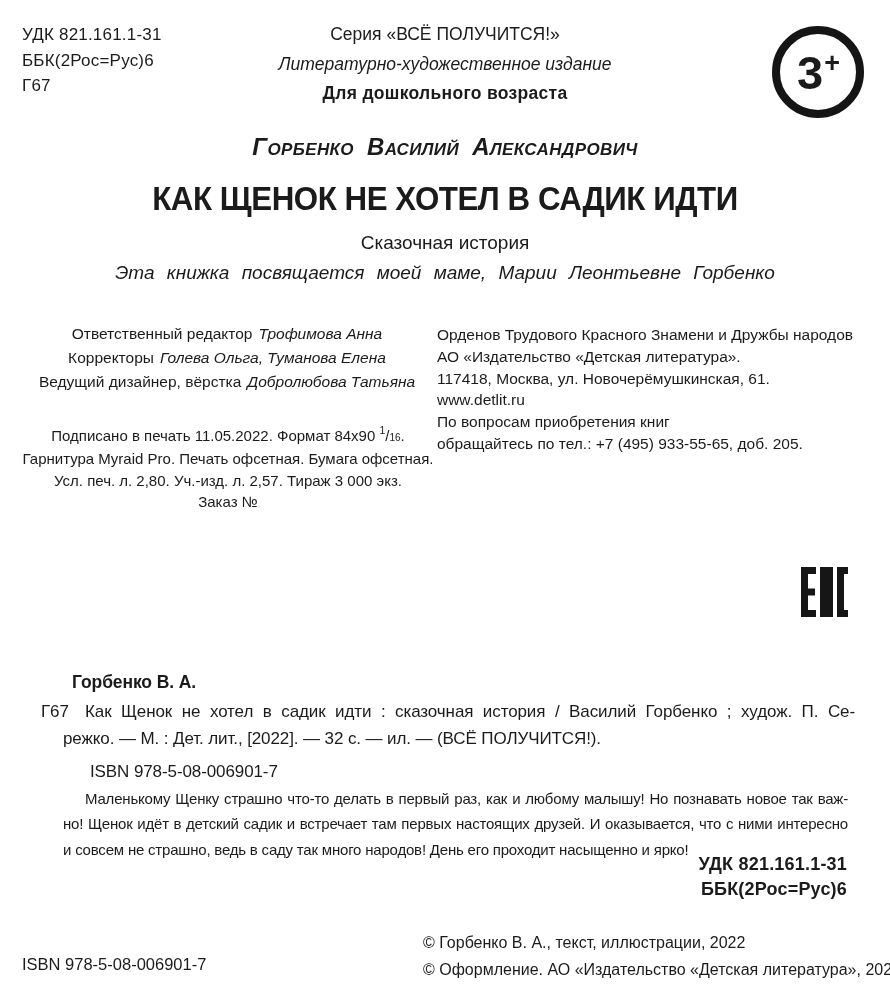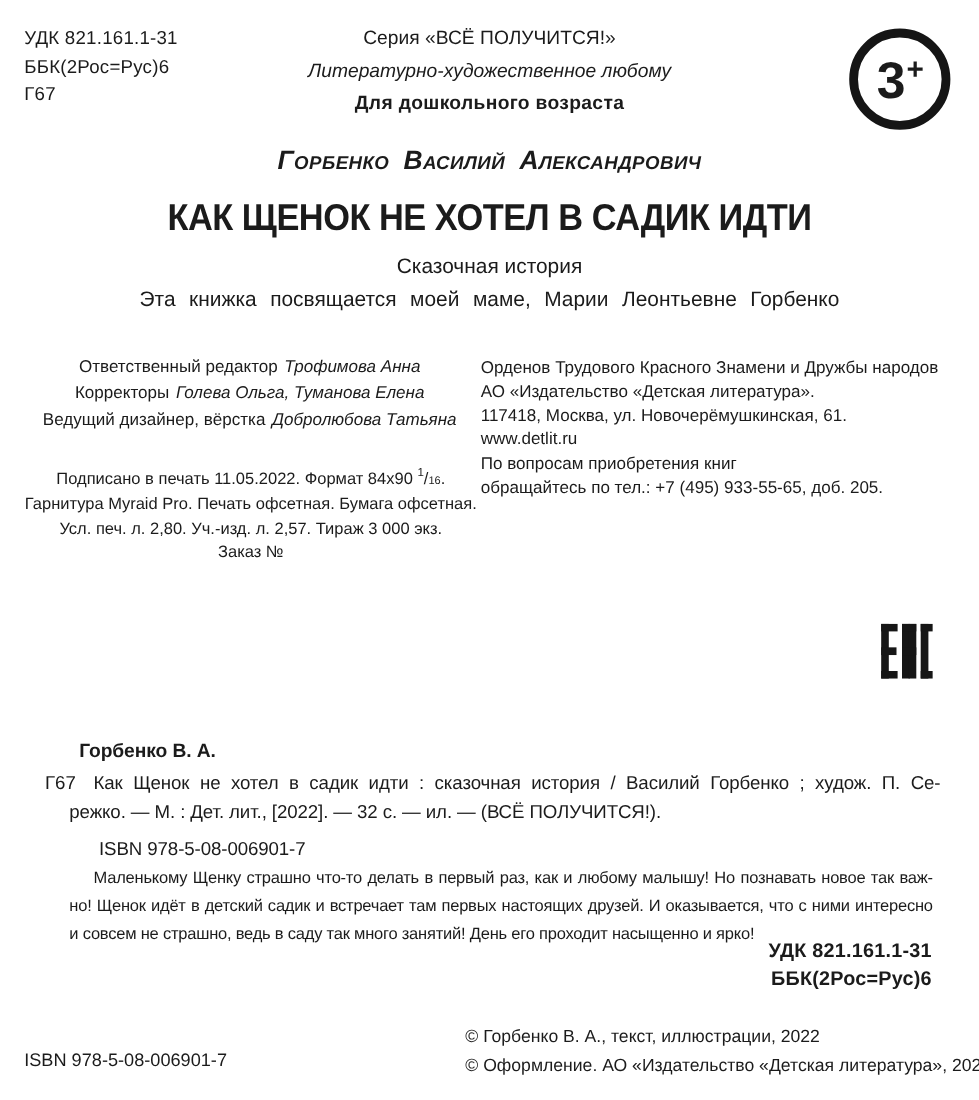--- a/index.html
+++ b/index.html
@@ -44,21 +44,21 @@
   }
   .book-title {
     position: absolute; left: 0; right: 0; top: 179px; text-align: center;
     font-size: 34px; font-weight: 700; letter-spacing: -0.5px;
     transform: scaleX(0.92); transform-origin: 50% 50%;
     white-space: nowrap;
   }
   .book-subtitle { position: absolute; left: 0; right: 0; top: 232px; text-align: center; font-size: 19px; }
   .dedication {
     position: absolute; left: 0; right: 0; top: 262px; text-align: center;
-    font-size: 19px; word-spacing: 7px;
+    font-size: 19px; font-style: italic; word-spacing: 7px;
   }
 
   
   .staff-col {
     position: absolute; left: 227px; top: 322px; transform: translateX(-50%);
     text-align: center; font-size: 15.5px; line-height: 24px; white-space: nowrap;
   }
   .staff-names { font-style: italic; margin-left: 6px; }
   .publisher-col {
     position: absolute; left: 645px; top: 324px; transform: translateX(-50%);
@@ -112,21 +112,21 @@
 <div class="page">
 
   <div class="top-codes">
     <div>УДК 821.161.1-31</div>
     <div>ББК(2Рос=Рус)6</div>
     <div>Г67</div>
   </div>
 
   <div class="series-block">
     <div class="series-name">Серия «ВСЁ ПОЛУЧИТСЯ!»</div>
-    <div class="edition-type">Литературно-художественное любому</div>
+    <div class="edition-type">Литературно-художественное издание</div>
     <div class="audience">Для дошкольного возраста</div>
   </div>
 
   <div class="age-badge">
     <span class="age-digit">3</span>
     <span class="age-plus">+</span>
   </div>
 
   <div class="author-line">Горбенко Василий Александрович</div>
   <div class="book-title">КАК ЩЕНОК НЕ ХОТЕЛ В САДИК ИДТИ</div>
@@ -188,21 +188,21 @@
         <div class="cat-l1">Как Щенок не хотел в садик идти : сказочная история / Василий Горбенко ; худож. П. Се-</div>
         <div class="cat-l2">режко. — М. : Дет. лит., [2022]. — 32 с. — ил. — (ВСЁ ПОЛУЧИТСЯ!).</div>
       </div>
     </div>
     <div class="cat-isbn">ISBN 978-5-08-006901-7</div>
   </div>
 
   <div class="annotation">
     <div class="anno-line anno-first">Маленькому Щенку страшно что-то делать в первый раз, как и любому малышу! Но познавать новое так важ-</div>
     <div class="anno-line">но! Щенок идёт в детский садик и встречает там первых настоящих друзей. И оказывается, что с ними интересно</div>
-    <div class="anno-line anno-last">и совсем не страшно, ведь в саду так много занятий! День его проходит насыщенно и ярко!</div>
+    <div class="anno-line anno-last">и совсем не страшно, ведь в саду так много народов! День его проходит насыщенно и ярко!</div>
   </div>
 
   <div class="bottom-codes">
     <div>УДК 821.161.1-31</div>
     <div>ББК(2Рос=Рус)6</div>
   </div>
 
   <div class="bottom-isbn">ISBN 978-5-08-006901-7</div>
 
   <div class="copyrights">

